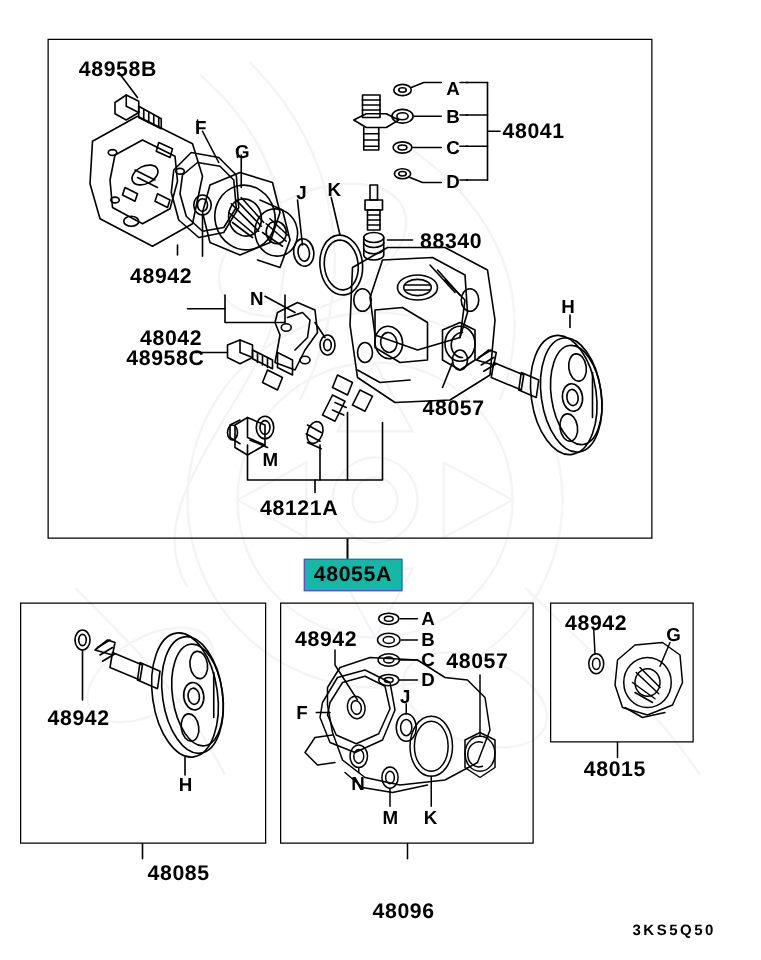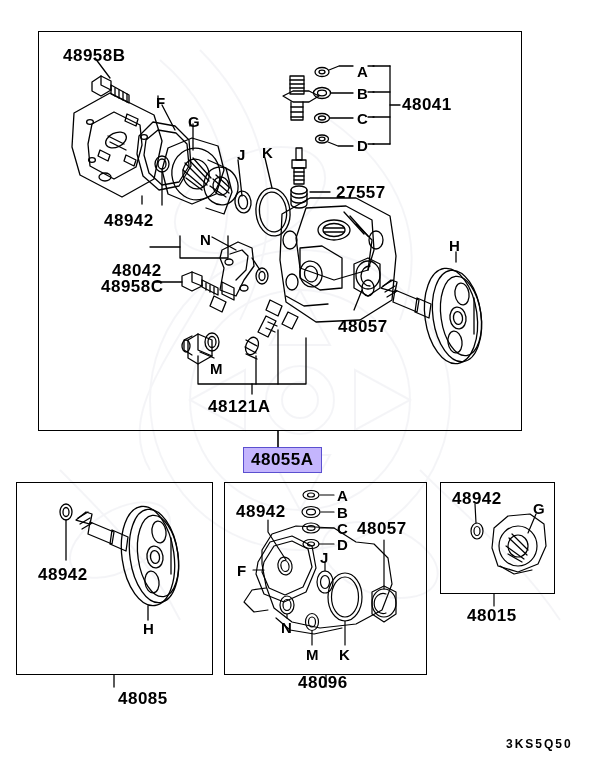--- a/index.html
+++ b/index.html
@@ -238,36 +238,36 @@
     <div class="lbl big" style="left:63px;top:47px;">48958B</div>
     <div class="lbl ltr" style="left:156px;top:95px;">F</div>
     <div class="lbl ltr" style="left:188px;top:114px;">G</div>
     <div class="lbl ltr" style="left:237px;top:147px;">J</div>
     <div class="lbl ltr" style="left:262px;top:145px;">K</div>
     <div class="lbl ltr" style="left:357px;top:64px;">A</div>
     <div class="lbl ltr" style="left:357px;top:86px;">B</div>
     <div class="lbl ltr" style="left:357px;top:111px;">C</div>
     <div class="lbl ltr" style="left:357px;top:138px;">D</div>
     <div class="lbl big" style="left:402px;top:96px;">48041</div>
-    <div class="lbl big" style="left:336px;top:184px;">27557</div>
+    <div class="lbl big" style="left:336px;top:184px;">88340</div>
     <div class="lbl big" style="left:104px;top:212px;">48942</div>
     <div class="lbl big" style="left:112px;top:242px;margin-top:20px;">48042</div>
     <div class="lbl ltr" style="left:200px;top:232px;">N</div>
     <div class="lbl big" style="left:101px;top:278px;">48958C</div>
     <div class="lbl big" style="left:338px;top:318px;">48057</div>
     <div class="lbl ltr" style="left:449px;top:238px;">H</div>
     <div class="lbl ltr" style="left:210px;top:361px;">M</div>
     <div class="lbl big" style="left:208px;top:398px;">48121A</div>
   </div>
 
   <svg class="art" width="609" height="768" viewBox="0 0 609 768" xmlns="http://www.w3.org/2000/svg">
     <line x1="278" y1="431" x2="278" y2="448" stroke="#000" stroke-width="1.6"></line>
   </svg>
 
-  <div class="badge" style="left:243px;top:447px;background:#c4b5fd;border:1.6px solid #5a4fcf;">48055A</div>
+  <div class="badge" style="left:243px;top:447px;background:#14b8a6;border:1.6px solid #5a4fcf;">48055A</div>
 
   <div class="panel" style="left:16px;top:482px;width:197px;height:193px;"></div>
 
   <svg class="art" width="609" height="768" viewBox="0 0 609 768" xmlns="http://www.w3.org/2000/svg">
     <g fill="none" stroke="#000" stroke-width="1.3" stroke-linejoin="round" stroke-linecap="round">
 
       <ellipse cx="66" cy="512" rx="6" ry="8"></ellipse>
       <ellipse cx="66" cy="512" rx="3" ry="4.5"></ellipse>
       <line x1="66" y1="520" x2="66" y2="560"></line>
 
@@ -354,21 +354,21 @@
   <div class="lbl ltr" style="left:337px;top:488px;">A</div>
   <div class="lbl ltr" style="left:337px;top:505px;">B</div>
   <div class="lbl ltr" style="left:337px;top:521px;">C</div>
   <div class="lbl ltr" style="left:337px;top:537px;">D</div>
   <div class="lbl big" style="left:357px;top:520px;">48057</div>
   <div class="lbl ltr" style="left:237px;top:563px;">F</div>
   <div class="lbl ltr" style="left:320px;top:550px;">J</div>
   <div class="lbl ltr" style="left:281px;top:620px;">N</div>
   <div class="lbl ltr" style="left:306px;top:647px;">M</div>
   <div class="lbl ltr" style="left:339px;top:647px;">K</div>
-  <div class="lbl big" style="left:298px;top:674px;">48096</div>
+  <div class="lbl big" style="left:298px;top:720px;">48096</div>
 
   <div class="panel" style="left:440px;top:482px;width:115px;height:112px;"></div>
 
   <svg class="art" width="609" height="768" viewBox="0 0 609 768" xmlns="http://www.w3.org/2000/svg">
     <g fill="none" stroke="#000" stroke-width="1.2" stroke-linejoin="round" stroke-linecap="round">
 
       <line x1="475" y1="504" x2="476" y2="523"></line>
       <ellipse cx="477" cy="531" rx="6" ry="8"></ellipse>
       <ellipse cx="477" cy="531" rx="3" ry="4.5"></ellipse>
 

